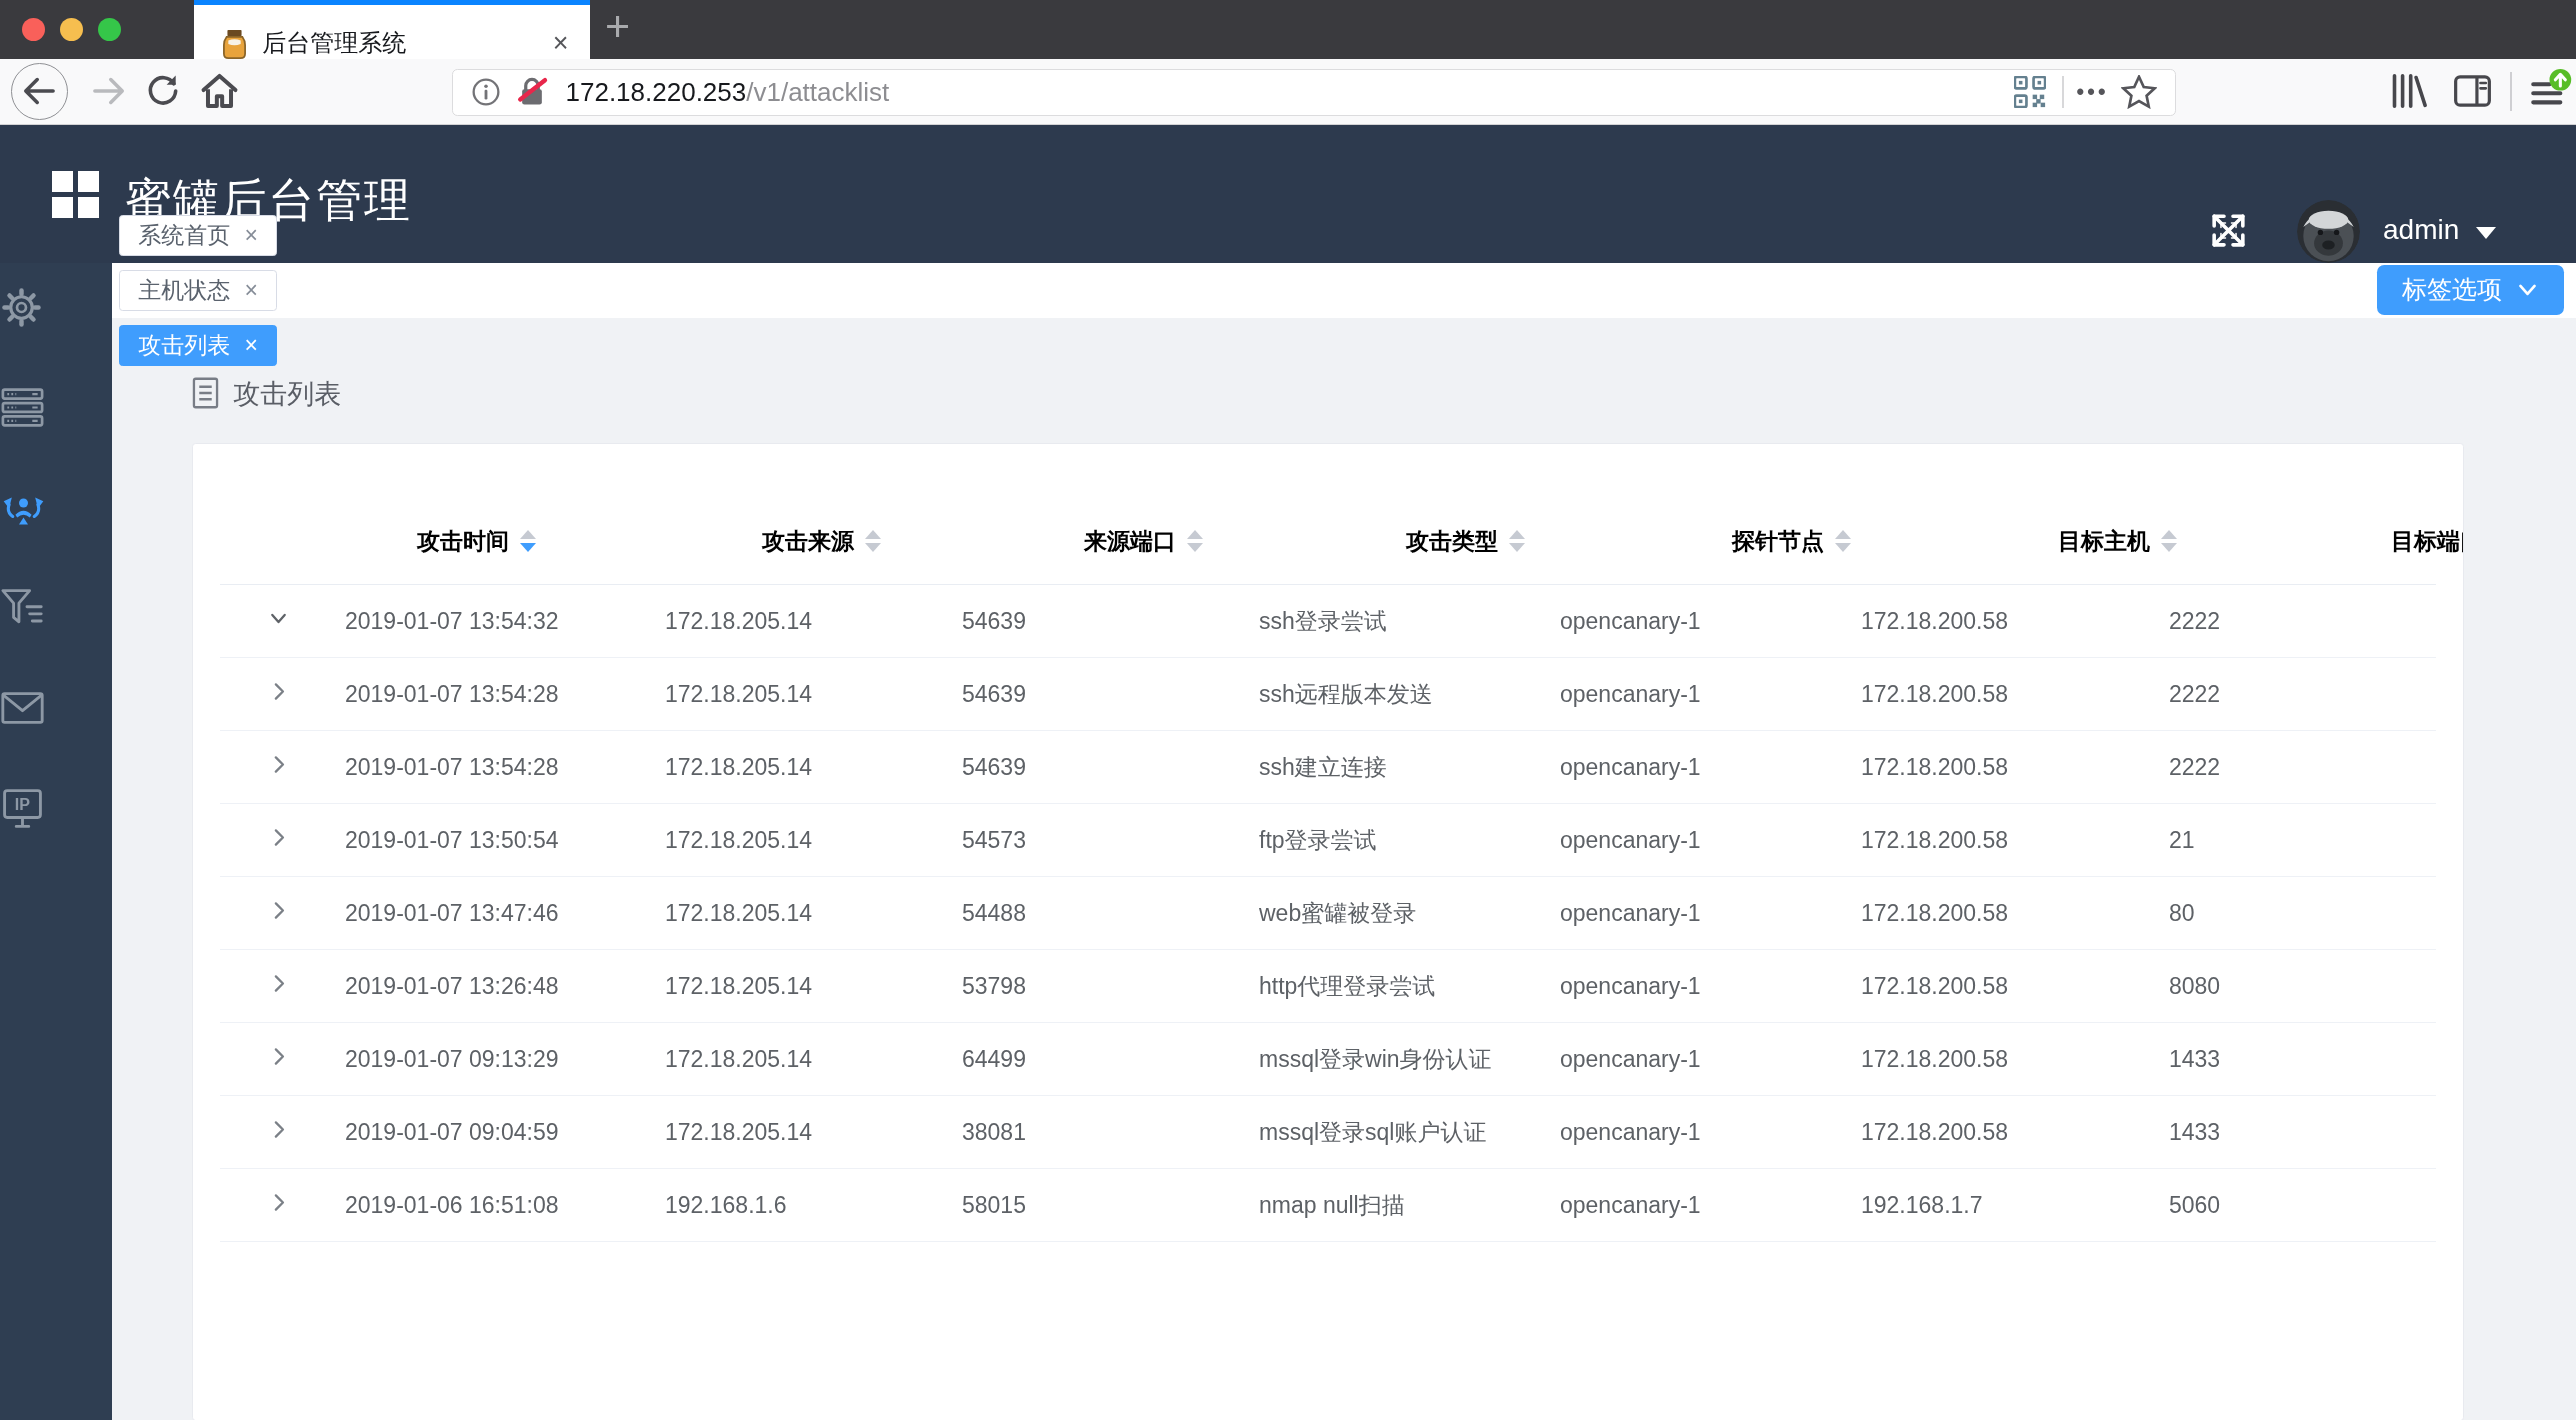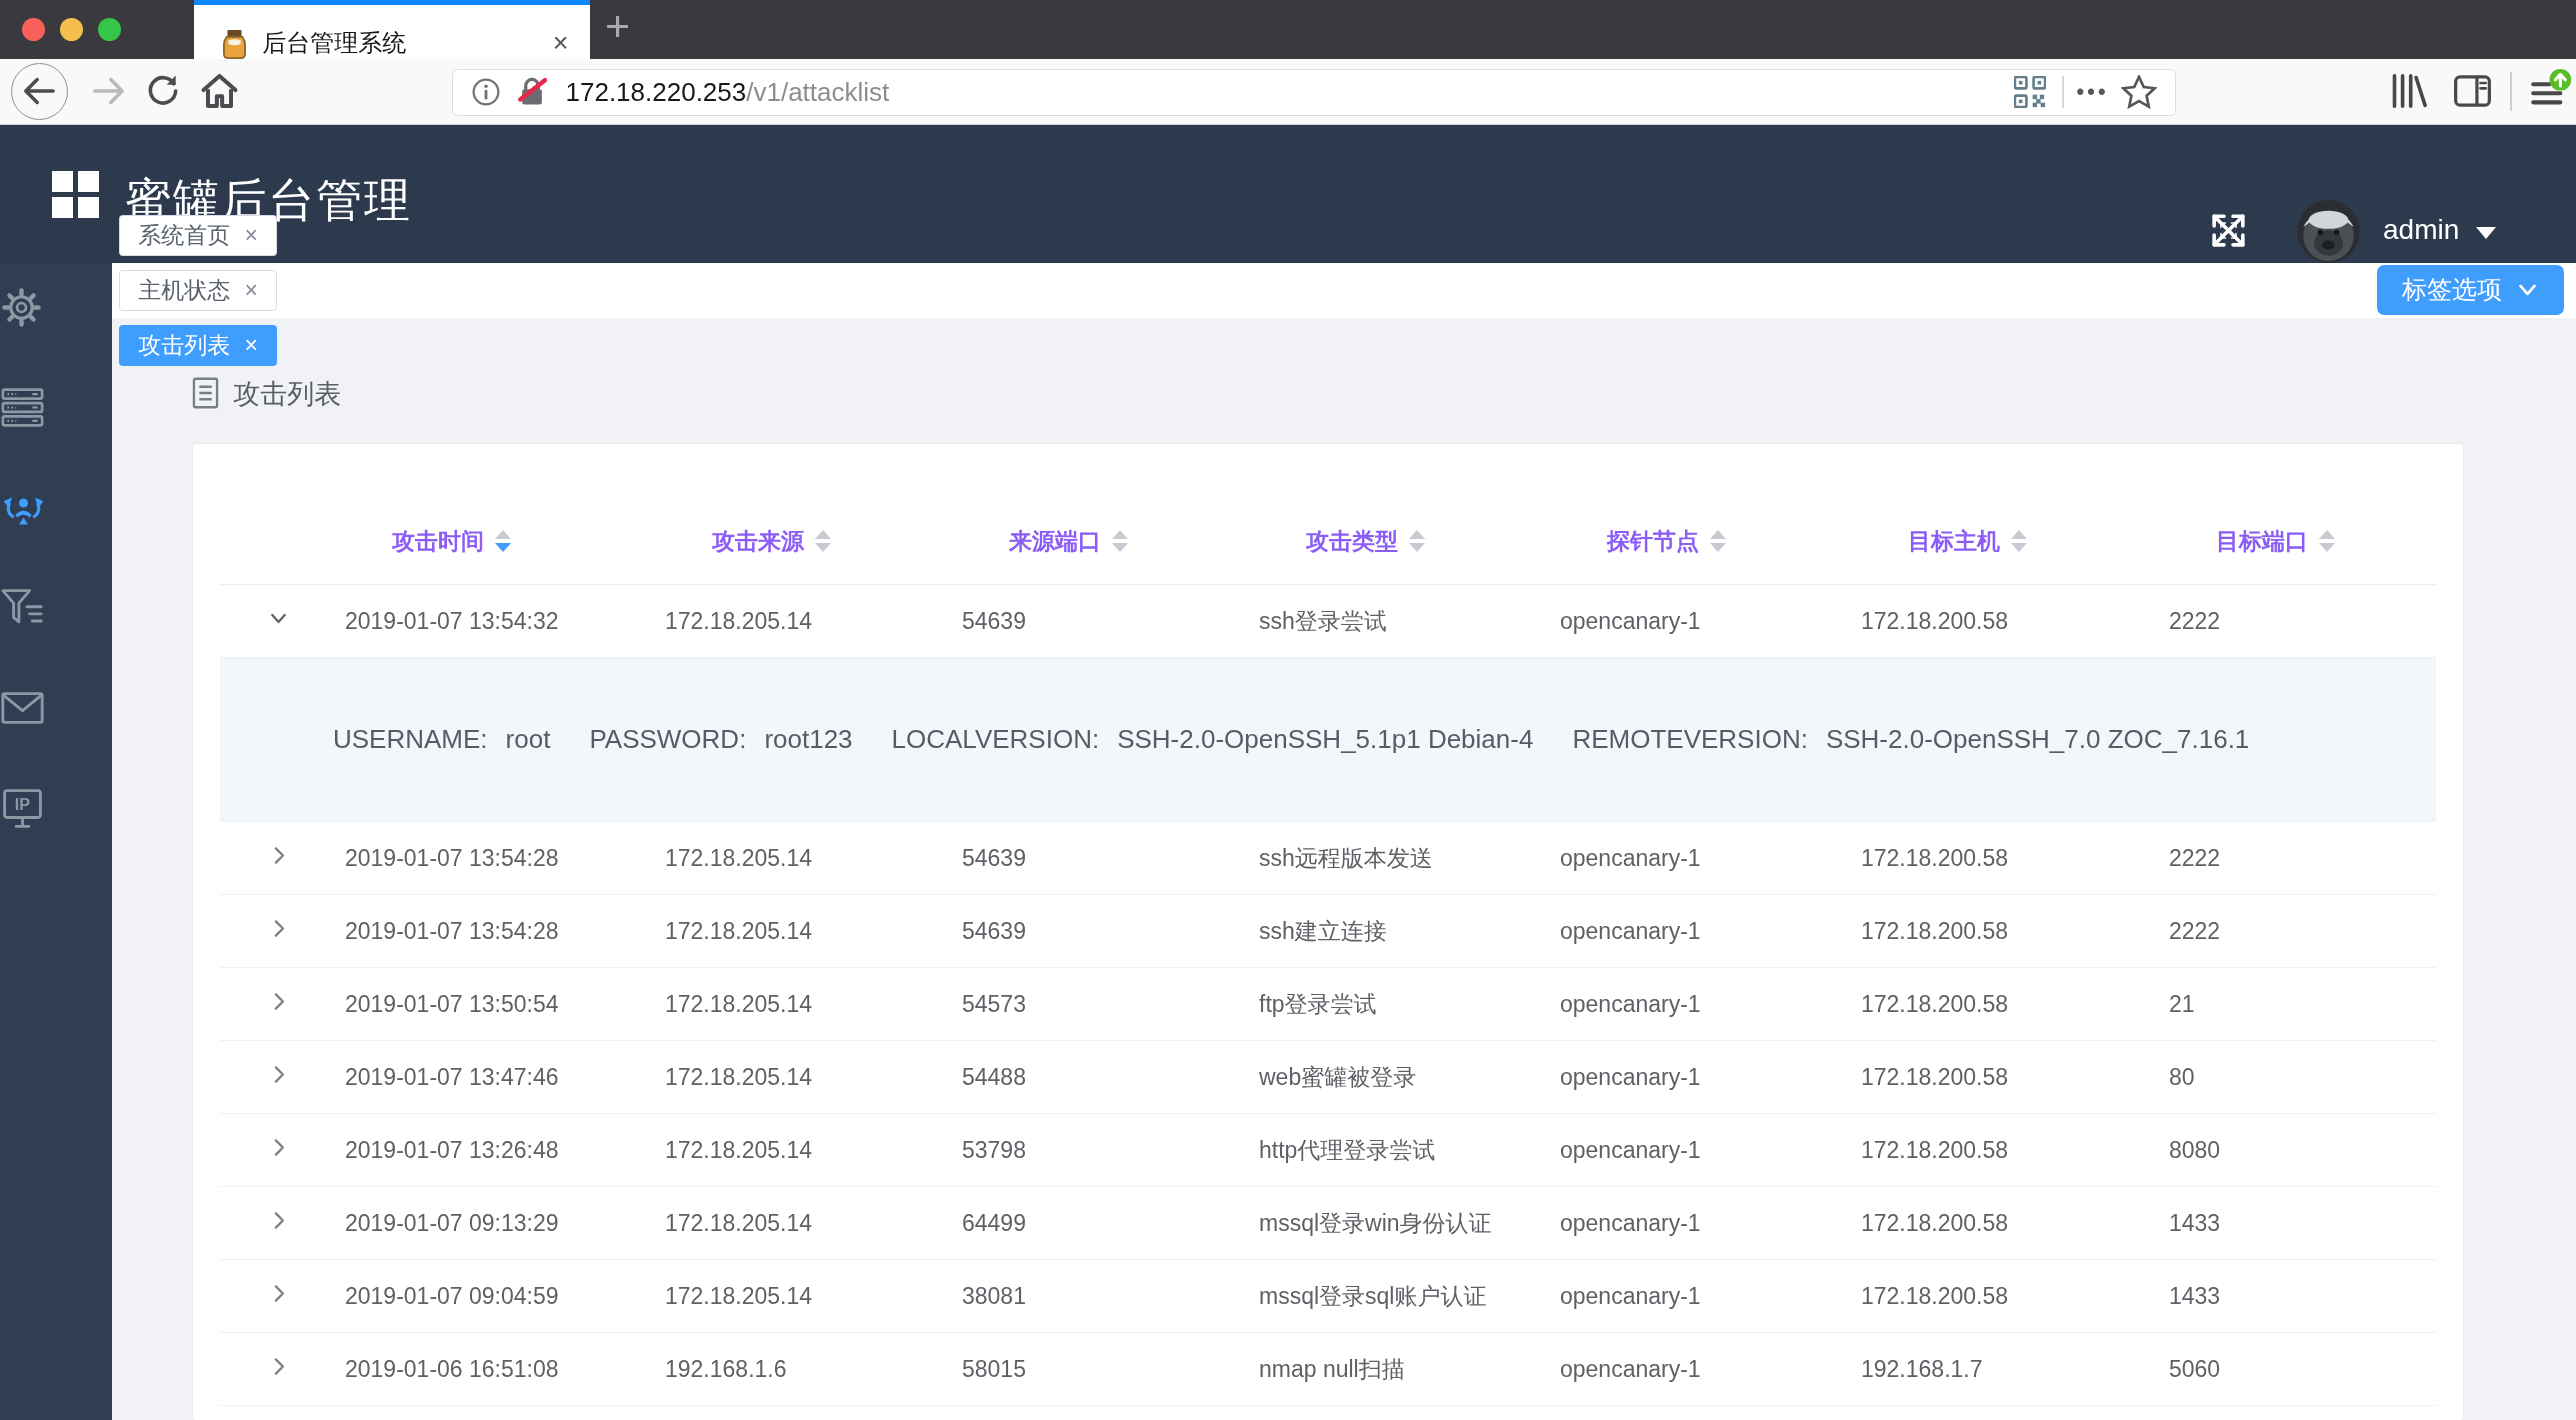--- a/index.html
+++ b/index.html
@@ -53,21 +53,21 @@
   .chip.active{background:#3f9dfd;border-color:#3f9dfd;color:#fff;}
   .chip.active .chipclose{color:#fff;}
   .tagbtn{position:absolute;right:11.6px;top:1.8px;height:50px;padding:0 25px;background:#3f9dfd;border-radius:7.2px;display:flex;align-items:center;gap:14.3px;color:#fff;font-size:25px;}
 
   
   .pagetitle{position:absolute;left:192px;top:376px;display:flex;align-items:center;gap:14.3px;}
   .pagetitle .txt{font-size:27px;color:#5a5e66;}
   .card{position:absolute;left:192px;top:443px;width:2272px;height:978px;background:#fff;border:0.9px solid #e8eaef;border-radius:3.6px;box-sizing:border-box;overflow:hidden;}
   .table{margin:0 27px;}
   .thead{display:flex;align-items:center;height:86px;margin-top:54px;border-bottom:1.8px solid #e9edf3;}
-  .th{display:flex;align-items:center;gap:10.7px;font-size:23px;color:#8b5cf6;font-weight:bold;box-sizing:border-box;}
+  .th{display:flex;align-items:center;gap:10.7px;font-size:23px;color:#000000;font-weight:bold;box-sizing:border-box;margin-left:25px;}
   .sortgrp{display:flex;flex-direction:column;gap:3.6px;}
   .tri-up{width:0;height:0;border-left:8px solid transparent;border-right:8px solid transparent;border-bottom:9.8px solid #c6cad2;}
   .tri-down{width:0;height:0;border-left:8px solid transparent;border-right:8px solid transparent;border-top:9.8px solid #c6cad2;}
   .tri-down.on{border-top-color:#3f9dfd;}
   .trow{display:flex;align-items:center;height:72px;border-bottom:1.8px solid #eef1f6;}
   .td{font-size:23px;color:#5d6166;box-sizing:border-box;white-space:nowrap;overflow:hidden;}
   .c0{flex:0 0 125px;padding-left:47px;}
   .c1{flex:0 0 320px;}
   .c2{flex:0 0 297px;}
   .c3{flex:0 0 297px;}
@@ -398,30 +398,20 @@
                 </svg>
               </span></div>
             <div class="td c1">2019-01-07 13:54:32</div>
             <div class="td c2">172.18.205.14</div>
             <div class="td c3">54639</div>
             <div class="td c4">ssh登录尝试</div>
             <div class="td c5">opencanary-1</div>
             <div class="td c6">172.18.200.58</div>
             <div class="td c7">2222</div>
           </div>
-          <div class="tdetail">
-            <span class="dlabel">USERNAME:</span>
-            <span class="dvalue">root</span>
-            <span class="dlabel">PASSWORD:</span>
-            <span class="dvalue">root123</span>
-            <span class="dlabel">LOCALVERSION:</span>
-            <span class="dvalue">SSH-2.0-OpenSSH_5.1p1 Debian-4</span>
-            <span class="dlabel">REMOTEVERSION:</span>
-            <span class="dvalue">SSH-2.0-OpenSSH_7.0 ZOC_7.16.1</span>
-          </div>
           <div class="trow">
             <div class="td c0"><span class="caret">
                 <svg width="23" height="23" viewBox="0 0 26 26">
                   <polyline points="10,5 18,13 10,21" fill="none" stroke="#7b8087" stroke-width="2.6" stroke-linecap="round" stroke-linejoin="round"></polyline>
                 </svg>
               </span></div>
             <div class="td c1">2019-01-07 13:54:28</div>
             <div class="td c2">172.18.205.14</div>
             <div class="td c3">54639</div>
             <div class="td c4">ssh远程版本发送</div>

